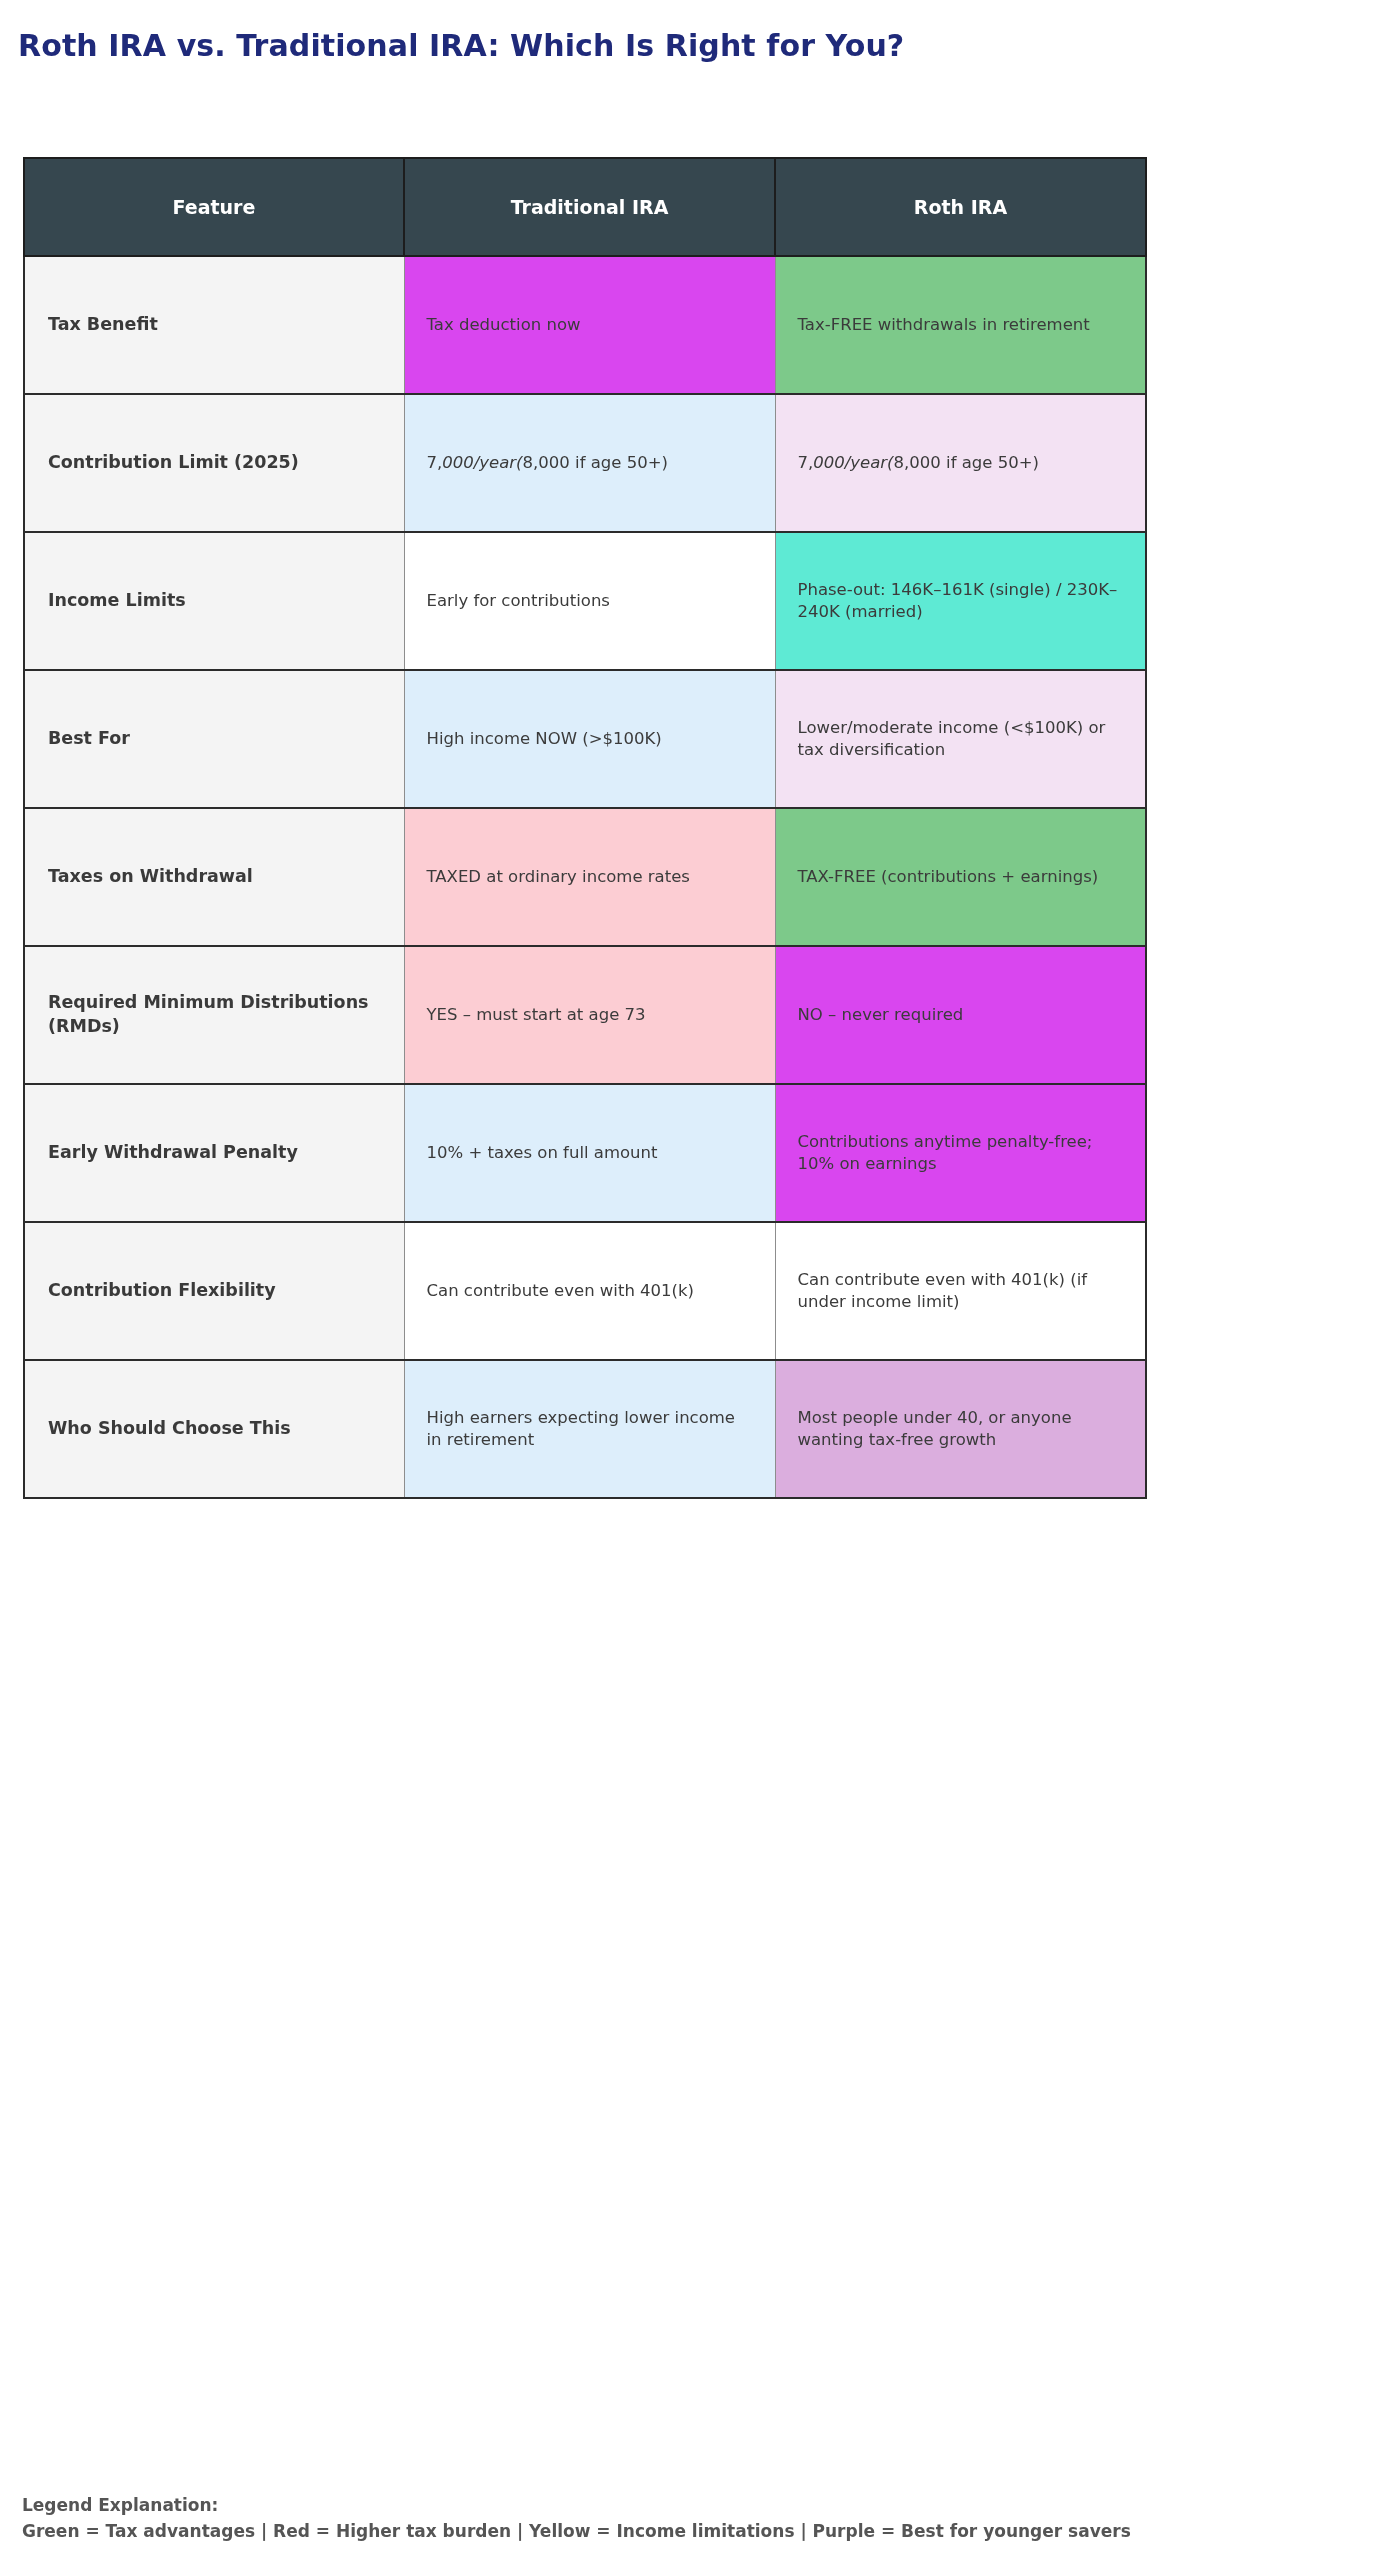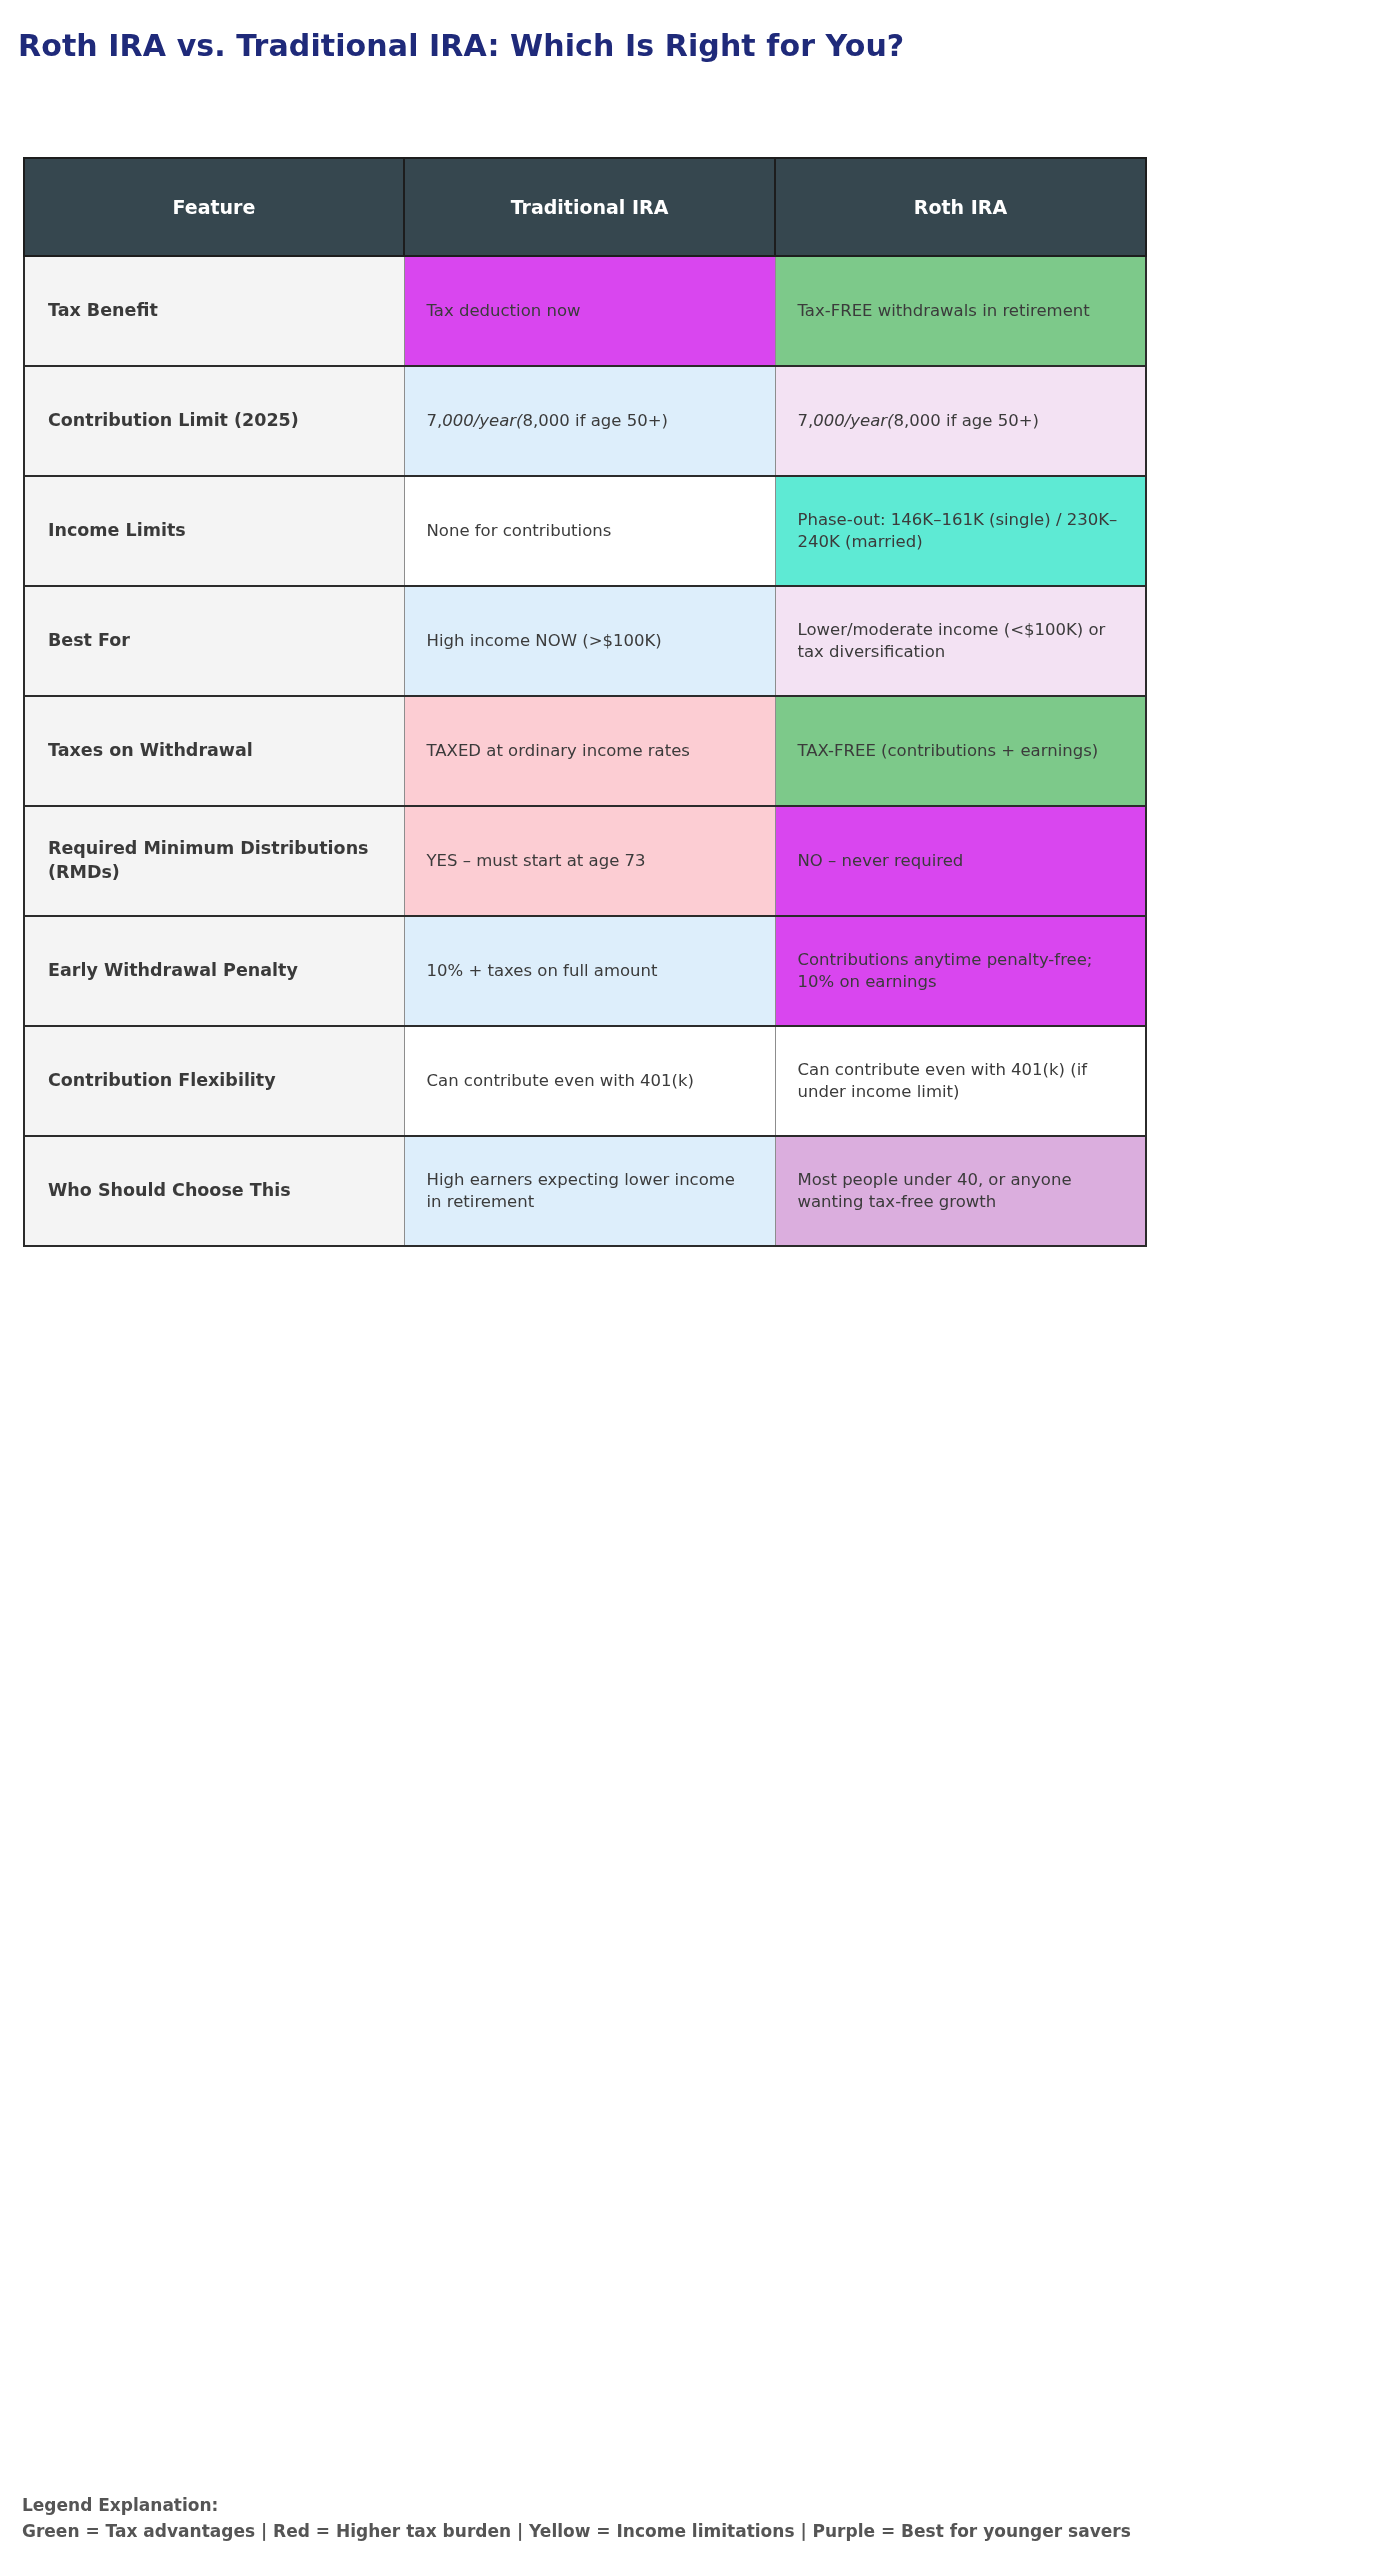--- a/index.html
+++ b/index.html
@@ -56,21 +56,21 @@
     height: 96px;
     padding: 0 10px;
     border: 2px solid #1d1d1d;
   }
 
   table.compare td {
     font-family: "DejaVu Sans", sans-serif;
     font-size: 16.5px;
     color: #3b3b3b;
     vertical-align: middle;
-    padding: 10px 22px;
+    padding: 24px 22px;
     border: 1px solid #8d8d8d;
     border-top: 2px solid #2b2b2b;
     border-bottom: 2px solid #2b2b2b;
     line-height: 1.35;
   }
   table.compare td.feature {
     font-weight: bold;
     font-size: 17.5px;
     color: #3a3a3a;
     background: #f4f4f4;
@@ -130,21 +130,21 @@
       </tr>
 
       <tr class="row-h110">
         <td class="feature">Contribution Limit (2025)</td>
         <td class="bg-blue"><span>7,</span><span class="it">000/year(</span><span>8,000 if age 50+)</span></td>
         <td class="bg-purple-lt"><span>7,</span><span class="it">000/year(</span><span>8,000 if age 50+)</span></td>
       </tr>
 
       <tr class="row-h110">
         <td class="feature">Income Limits</td>
-        <td class="bg-white">None for contributions</td>
+        <td class="bg-white">Early for contributions</td>
         <td class="bg-yellow">Phase-out: 146K–161K (single) / 230K–240K (married)</td>
       </tr>
 
       <tr class="row-h110">
         <td class="feature">Best For</td>
         <td class="bg-blue">High income NOW (&gt;$100K)</td>
         <td class="bg-purple-lt">Lower/moderate income (&lt;$100K) or tax diversification</td>
       </tr>
 
 

